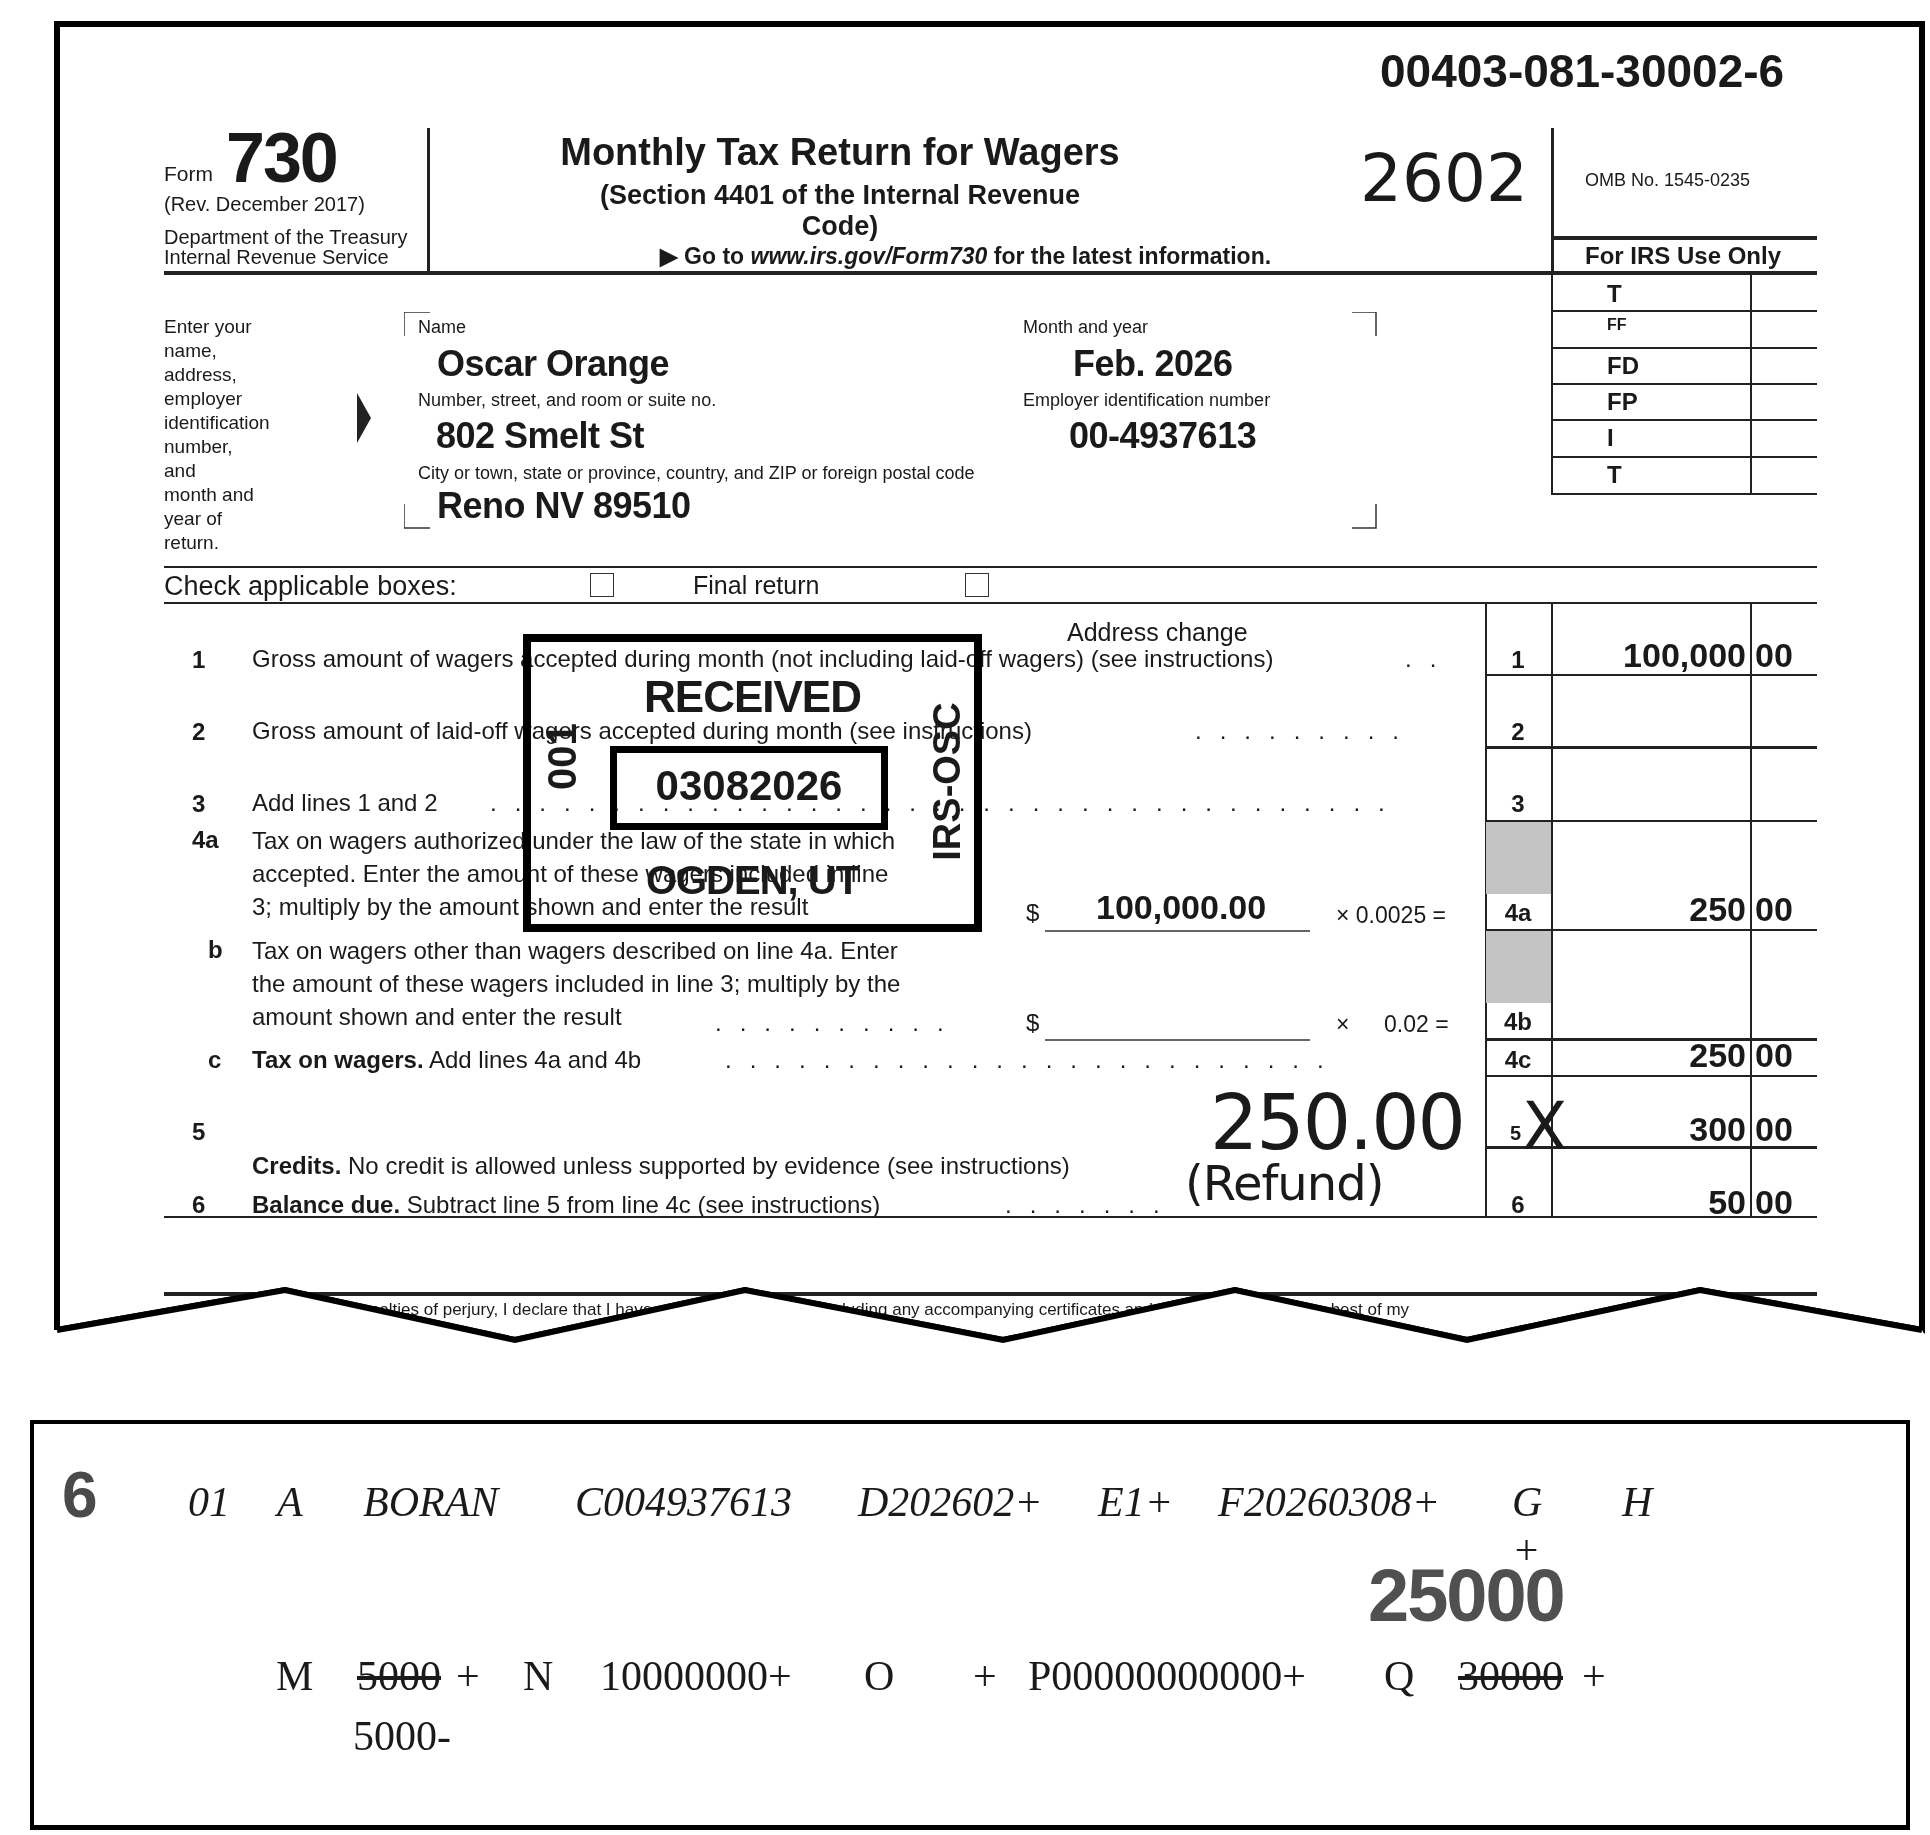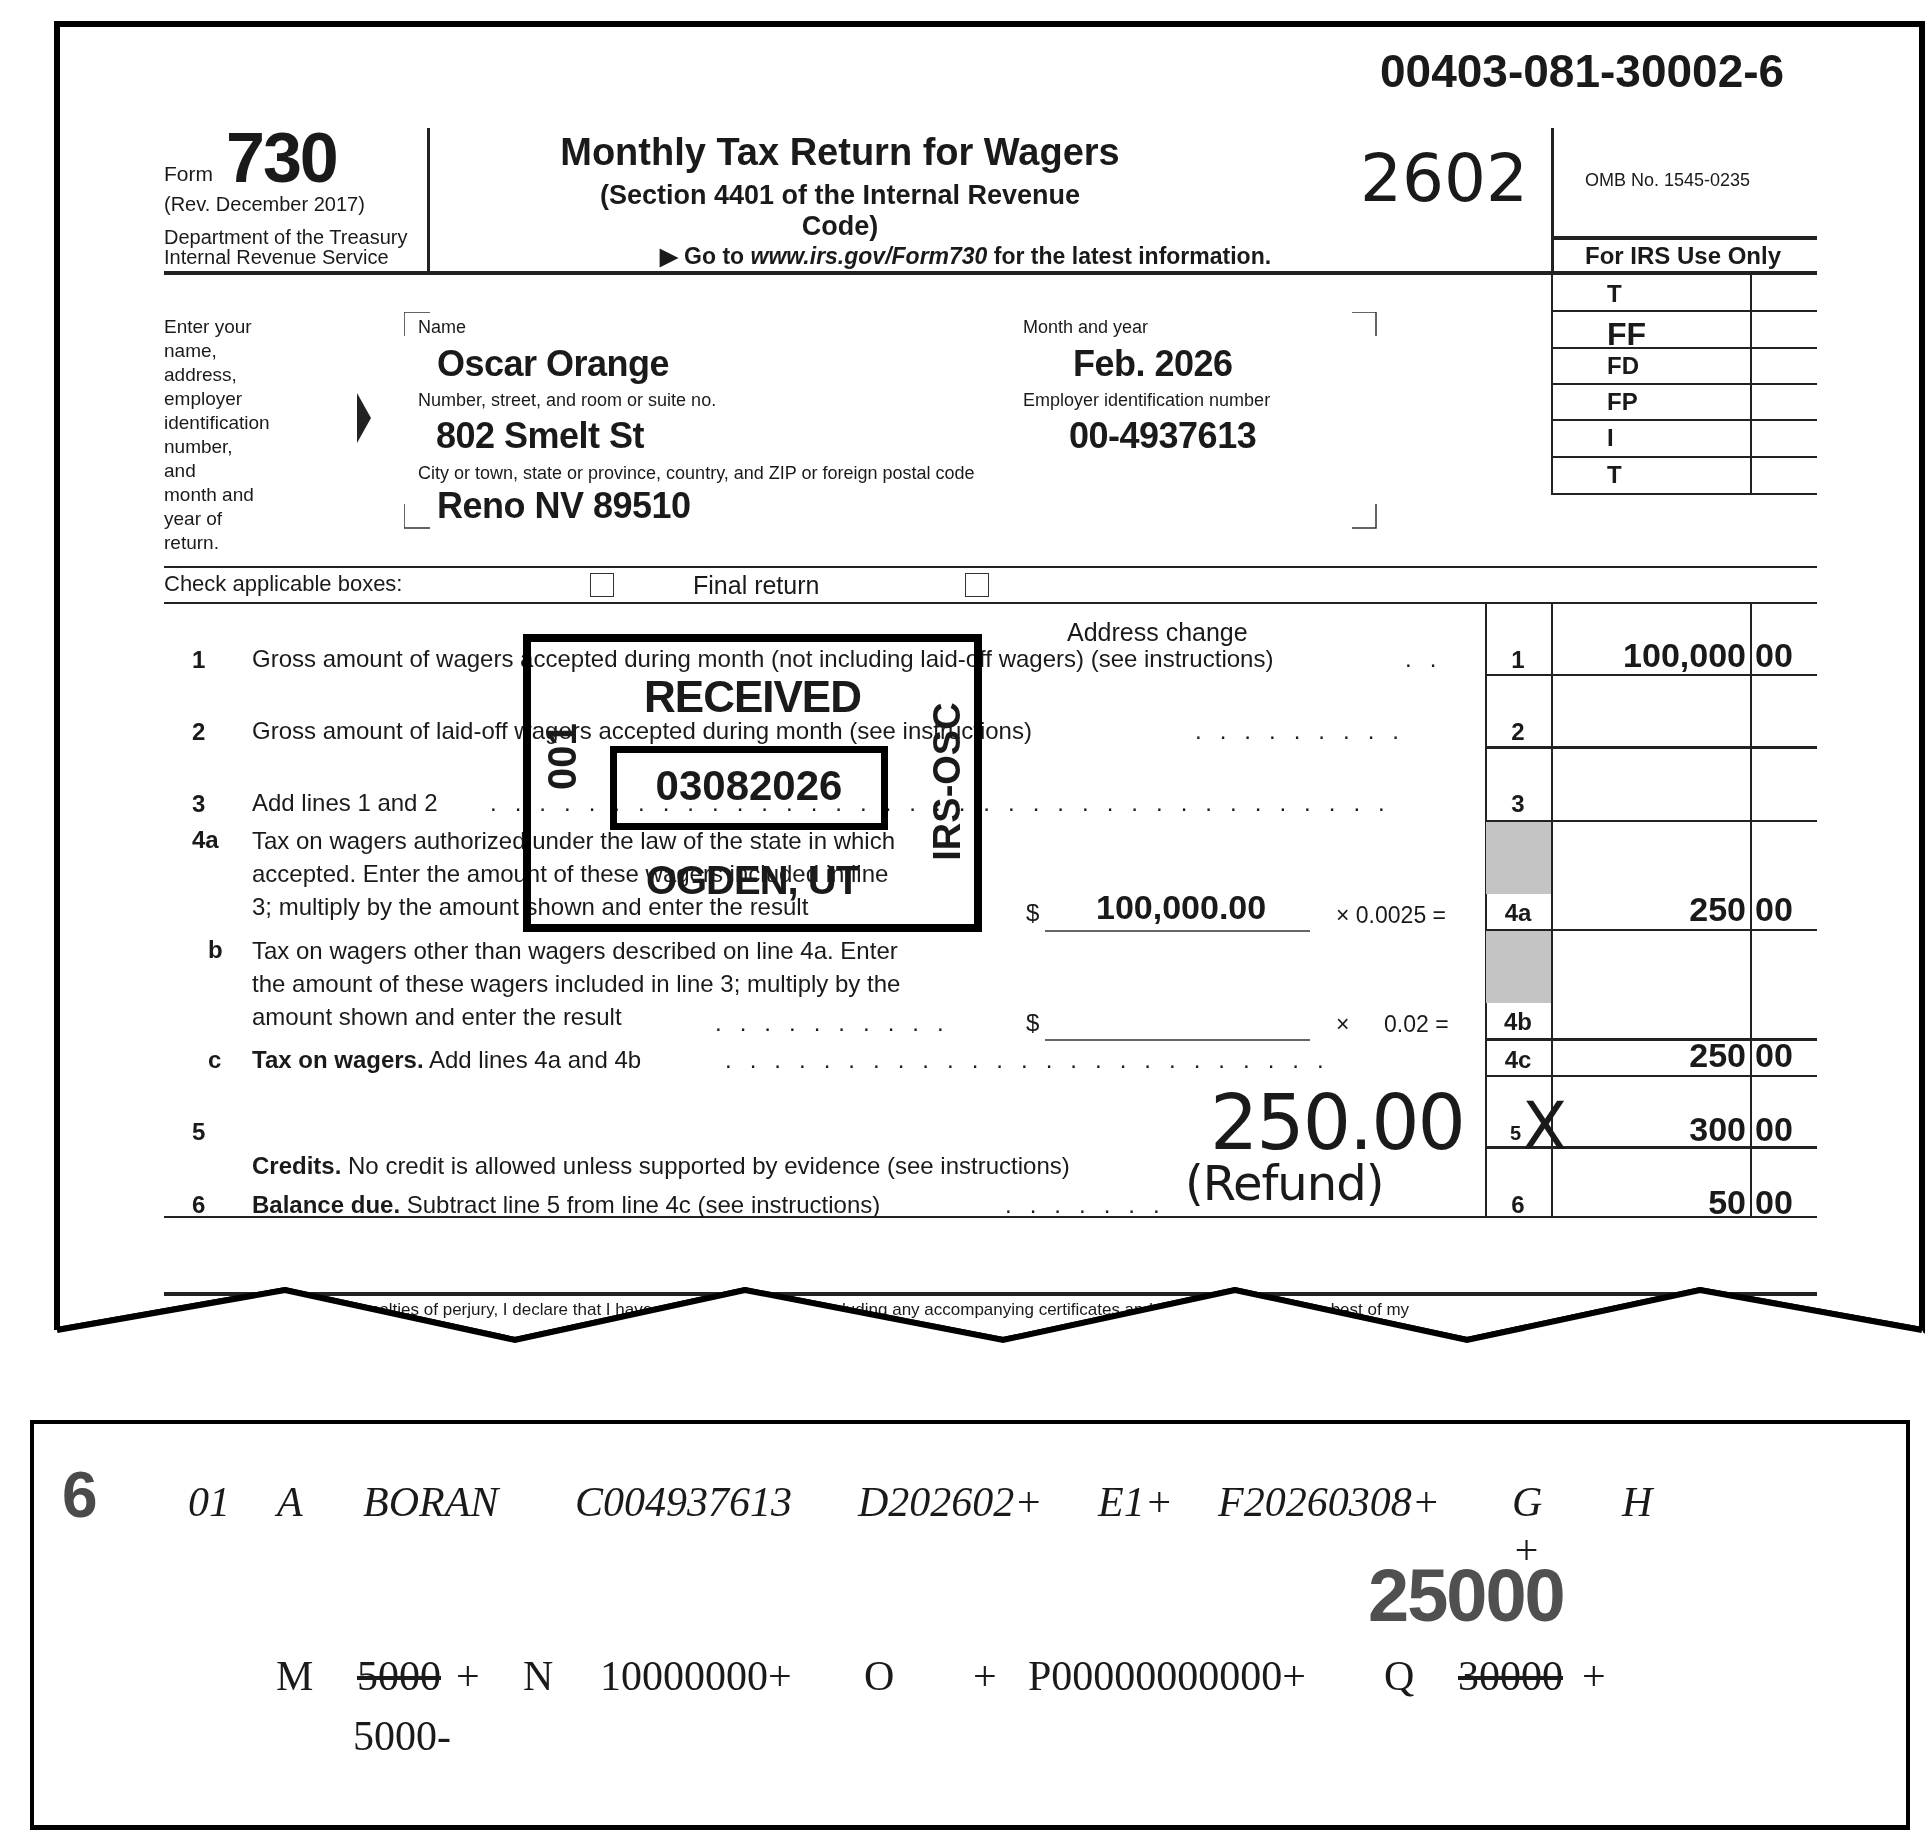--- a/index.html
+++ b/index.html
@@ -55,21 +55,21 @@
   <div class="abs xs" style="left:1585px;top:170px;">OMB No. 1545-0235</div>
   <div class="hline" style="left:1551px;top:236px;width:266px;height:4px;"></div>
   <div class="abs bold" style="left:1585px;top:242px;font-size:24px;">For IRS Use Only</div>
   <div class="hline" style="left:164px;top:271px;width:1653px;height:4px;"></div>
 
   <div>
     <div class="vline" style="left:1551px;top:274px;width:1.5px;height:220px;"></div>
     <div class="vline" style="left:1750px;top:274px;width:1.5px;height:220px;"></div>
     <div class="abs bold" style="left:1607px;top:280px;font-size:24px;">T</div>
     <div class="hline" style="left:1551px;top:310px;width:266px;height:1.5px;"></div>
-    <div class="abs bold" style="left:1607px;top:316px;font-size:32px;">FF</div>
+    <div class="abs bold" style="left:1607px;top:316px;font-size:16px;">FF</div>
     <div class="hline" style="left:1551px;top:347px;width:266px;height:1.5px;"></div>
     <div class="abs bold" style="left:1607px;top:352px;font-size:24px;">FD</div>
     <div class="hline" style="left:1551px;top:383px;width:266px;height:1.5px;"></div>
     <div class="abs bold" style="left:1607px;top:388px;font-size:24px;">FP</div>
     <div class="hline" style="left:1551px;top:419px;width:266px;height:1.5px;"></div>
     <div class="abs bold" style="left:1607px;top:424px;font-size:24px;">I</div>
     <div class="hline" style="left:1551px;top:456px;width:266px;height:1.5px;"></div>
     <div class="abs bold" style="left:1607px;top:461px;font-size:24px;">T</div>
     <div class="hline" style="left:1551px;top:493px;width:266px;height:1.5px;"></div>
   </div>
@@ -103,21 +103,21 @@
   <div class="abs fill-val" style="left:436px;top:415px;">802 Smelt St</div>
   <div class="abs xs" style="left:418px;top:463px;">City or town, state or province, country, and ZIP or foreign postal code</div>
   <div class="abs fill-val" style="left:437px;top:485px;">Reno NV  89510</div>
 
   <div class="abs xs" style="left:1023px;top:317px;text-align:center;">Month and year</div>
   <div class="abs fill-val" style="left:1073px;top:343px;">Feb. 2026</div>
   <div class="abs xs" style="left:1023px;top:390px;">Employer identification number</div>
   <div class="abs fill-val" style="left:1069px;top:415px;">00-4937613</div>
 
   <div class="hline" style="left:164px;top:566px;width:1653px;height:1.5px;"></div>
-  <div class="abs" style="left:164px;top:571px;font-size:22px;">Check applicable boxes:</div>
+  <div class="abs" style="left:164px;top:571px;font-size:27px;">Check applicable boxes:</div>
   <div class="checkbox" style="left:590px;top:573px;"></div>
   <div class="abs" style="left:693px;top:571px;font-size:25px;">Final return</div>
   <div class="checkbox" style="left:965px;top:573px;"></div>
   <div class="abs" style="left:1067px;top:571px;font-size:25px;margin-top:47px;">Address change</div>
   <div class="hline" style="left:164px;top:602px;width:1653px;height:1.5px;"></div>
 
   <div>
     <div class="vline" style="left:1485px;top:602px;width:1.5px;height:615px;"></div>
     <div class="vline" style="left:1551px;top:602px;width:1.5px;height:615px;"></div>
     <div class="vline" style="left:1750px;top:602px;width:1.5px;height:615px;"></div>

